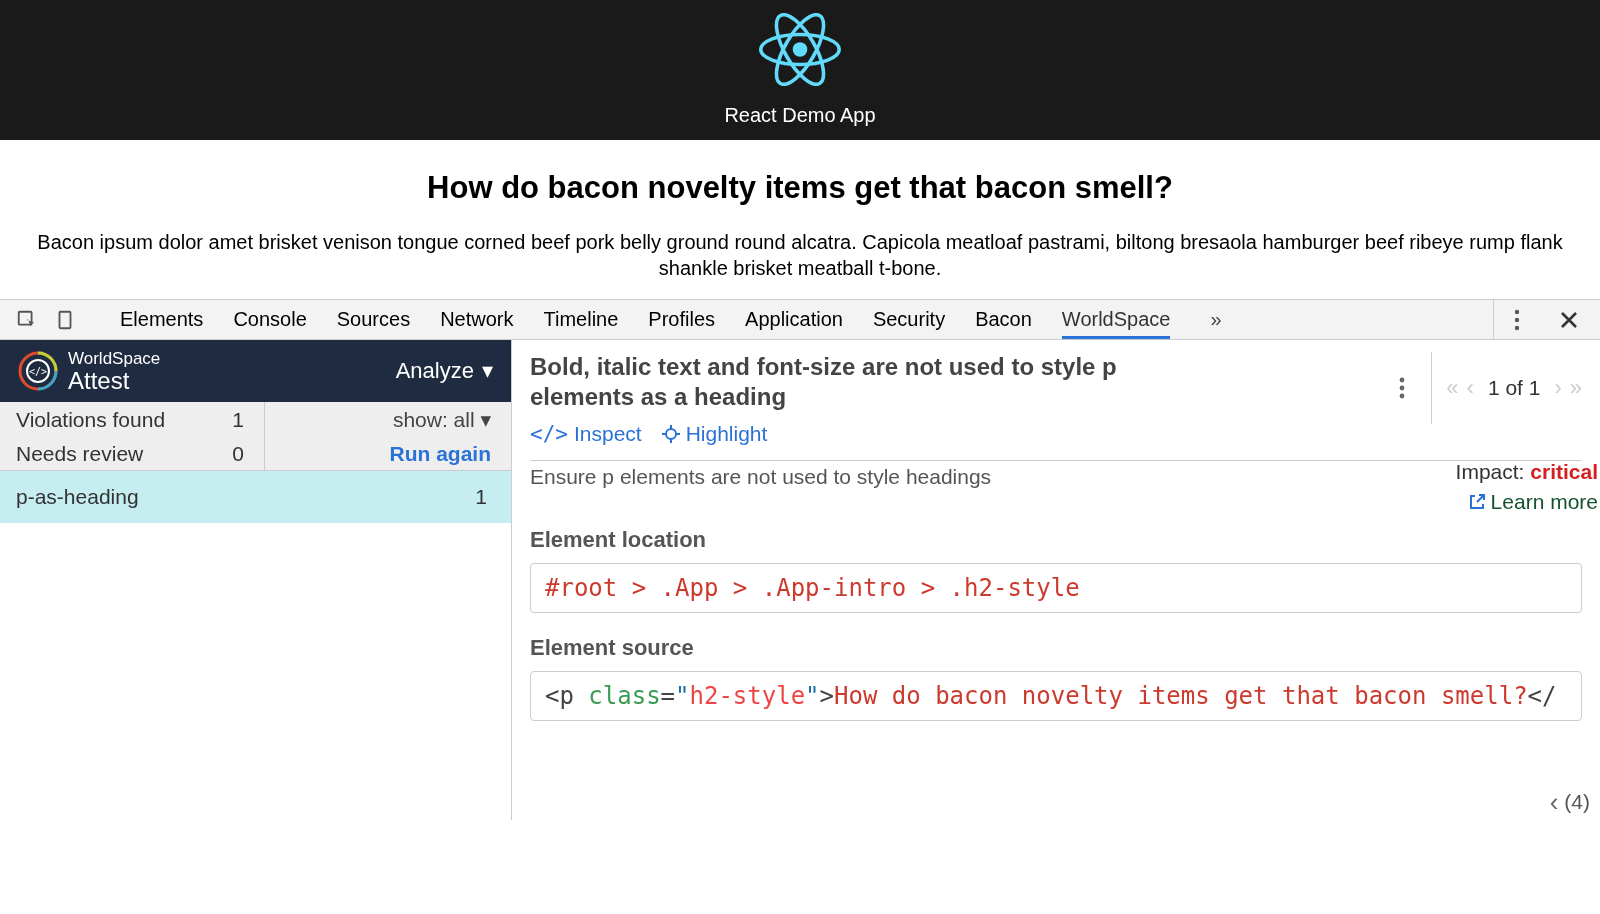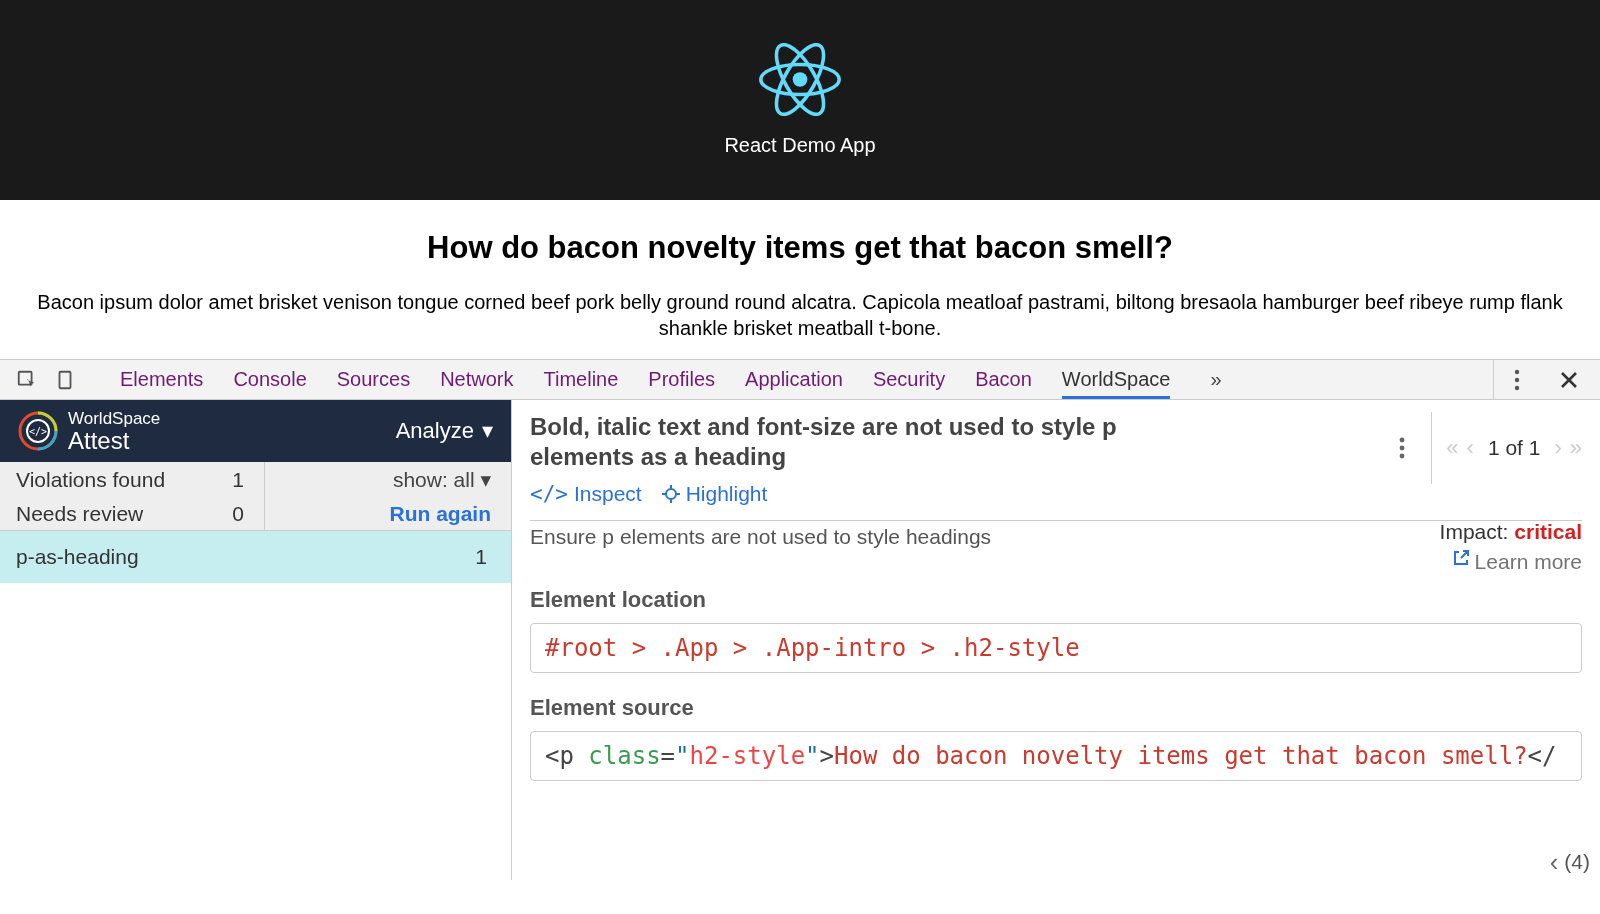--- a/index.html
+++ b/index.html
@@ -1,33 +1,33 @@
 <!DOCTYPE html>
 <html><head>
   <meta charset="utf-8">
   <style>
     * { margin: 0; padding: 0; box-sizing: border-box; }
     body { font-family: -apple-system, "Helvetica Neue", Arial, sans-serif; background: #fff; width: 1600px; height: 914px; overflow: hidden; }
 
     
-    .app-header { background: #1a1a1a; color: #fff; height: 200px; display: flex; flex-direction: column; align-items: center; justify-content: center; gap: 18px; }
+    .app-header { background: #1a1a1a; color: #fff; height: 140px; display: flex; flex-direction: column; align-items: center; justify-content: center; gap: 18px; }
     .react-logo { color: #61dafb; }
     .app-title { font-size: 20px; font-weight: 400; color: #fff; }
 
     
     .page-content { padding: 30px 8px 18px; text-align: center; }
     .heading { font-size: 31px; font-weight: 700; color: #000; margin-bottom: 24px; }
     .body-text { font-size: 20px; color: #000; line-height: 1.28; padding: 0 2px; }
 
     
     .devtools { border-top: 1px solid #ccc; background: #f3f3f3; }
     .tabs-bar { display: flex; align-items: center; height: 40px; border-bottom: 1px solid #ccc; padding: 0 0 0 12px; font-size: 20px; color: #333; gap: 0; }
     .dt-icon { display: inline-flex; align-items: center; justify-content: center; width: 30px; height: 30px; color: #555; }
     .tabs { display: flex; gap: 30px; margin-left: 40px; align-items: center; flex: 1; height: 100%; }
-    .tab { color: #701a75; height: 100%; display: flex; align-items: center; cursor: default; white-space: nowrap; }
+    .tab { color: #000000; height: 100%; display: flex; align-items: center; cursor: default; white-space: nowrap; }
     .tab.active { color: #333; border-bottom: 3px solid #2b72d8; padding-top: 3px; }
     .tab-overflow { padding: 0 10px; color: #444; }
     .tabs-right { display: flex; align-items: center; gap: 22px; padding: 0 16px 0 8px; border-left: 1px solid #ccc; height: 100%; }
 
     
     .panel { display: flex; height: 480px; background: #fff; }
     .left-col { width: 512px; border-right: 1px solid #ccc; display: flex; flex-direction: column; }
     .attest-header { background: #1f2b40; color: #fff; display: flex; align-items: center; height: 62px; padding: 0 18px; }
     .attest-logo { width: 40px; height: 40px; }
     .attest-brand { margin-left: 10px; line-height: 1.05; }
@@ -47,23 +47,23 @@
     .inspect-row { margin-top: 10px; display: flex; gap: 20px; font-size: 21px; color: #2b72d8; }
     .inspect-row span { display: inline-flex; align-items: center; gap: 6px; cursor: pointer; }
     .nav-controls { margin-left: auto; display: flex; align-items: center; gap: 0; }
     .nav-divider { width: 1px; height: 72px; background: #ccc; margin: 0 14px; }
     .nav-icons { display: flex; align-items: center; gap: 8px; color: #888; }
     .nav-count { font-size: 21px; color: #333; padding: 0 6px; }
     .pale { color: #ccc; }
 
     .section-label { font-size: 22px; font-weight: 700; color: #555; margin-top: 22px; }
     .section-desc { font-size: 21px; color: #555; margin-top: 4px; }
-    .impact-line { position: absolute; right: 18px; top: 120px; font-size: 21px; color: #333; text-align: right; }
+    .impact-line { position: absolute; right: 2px; top: 120px; font-size: 21px; color: #333; text-align: right; }
     .impact-line .crit { color: #d42020; font-weight: 700; }
-    .learn-more { color: #737373; display: inline-flex; align-items: flex-start; gap: 6px; margin-top: 6px; cursor: pointer; }
+    .learn-more { color: #14532d; display: inline-flex; align-items: center; gap: 6px; margin-top: 6px; cursor: pointer; }
 
     .code-box { border: 1px solid #ccc; border-radius: 4px; padding: 10px 14px; margin-top: 10px; font-family: Menlo, Consolas, monospace; font-size: 24px; white-space: nowrap; overflow: hidden; }
     .code-red { color: #cc3a2e; }
     .code-green { color: #3a9c52; }
     .code-blue { color: #1f6fa8; }
     .code-teal { color: #ef4444; }
     .code-dark { color: #444; }
 
     .footer-strip { position: absolute; bottom: 0; right: 0; height: 36px; display: flex; align-items: center; gap: 6px; padding: 0 10px; font-size: 21px; color: #555; background: linear-gradient(to right, rgba(255,255,255,0), #fff 25%); }
   </style>

